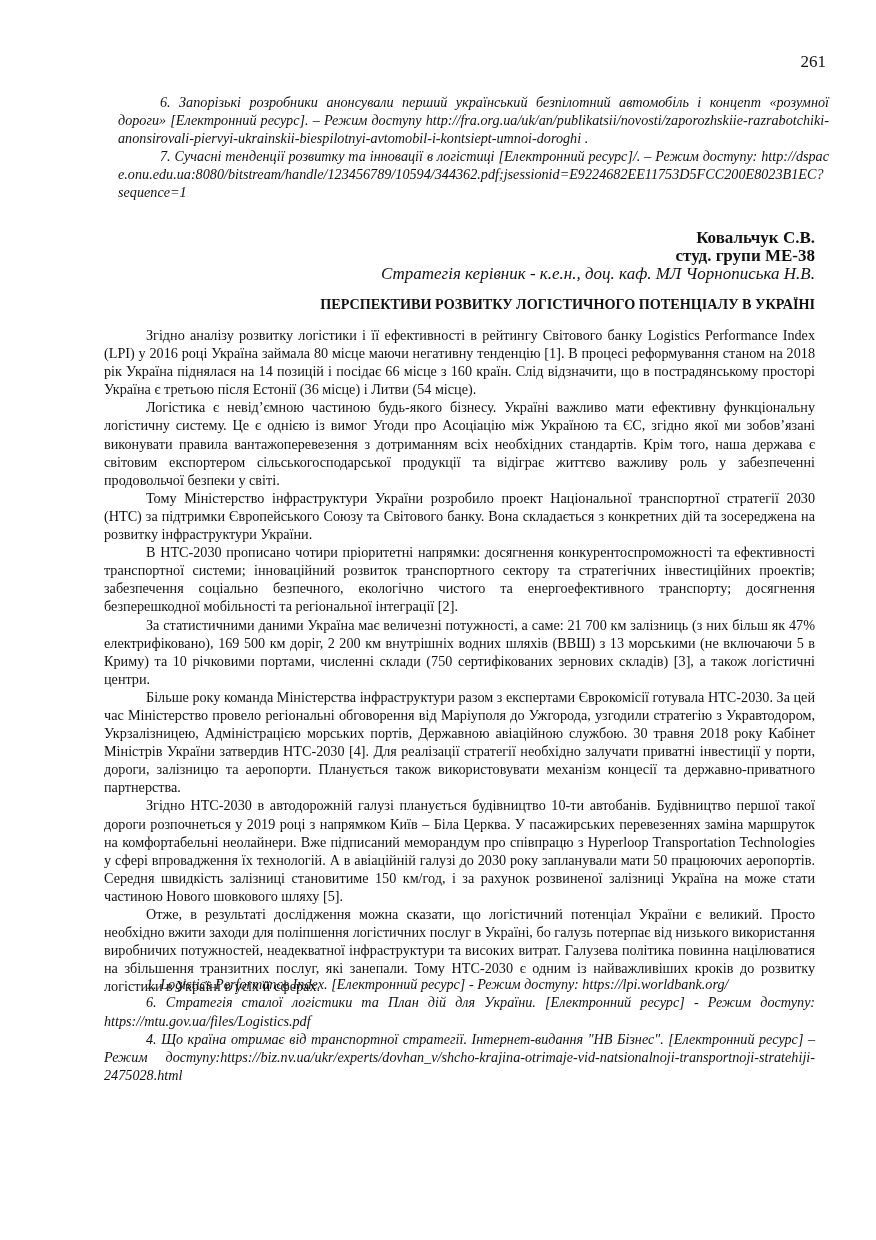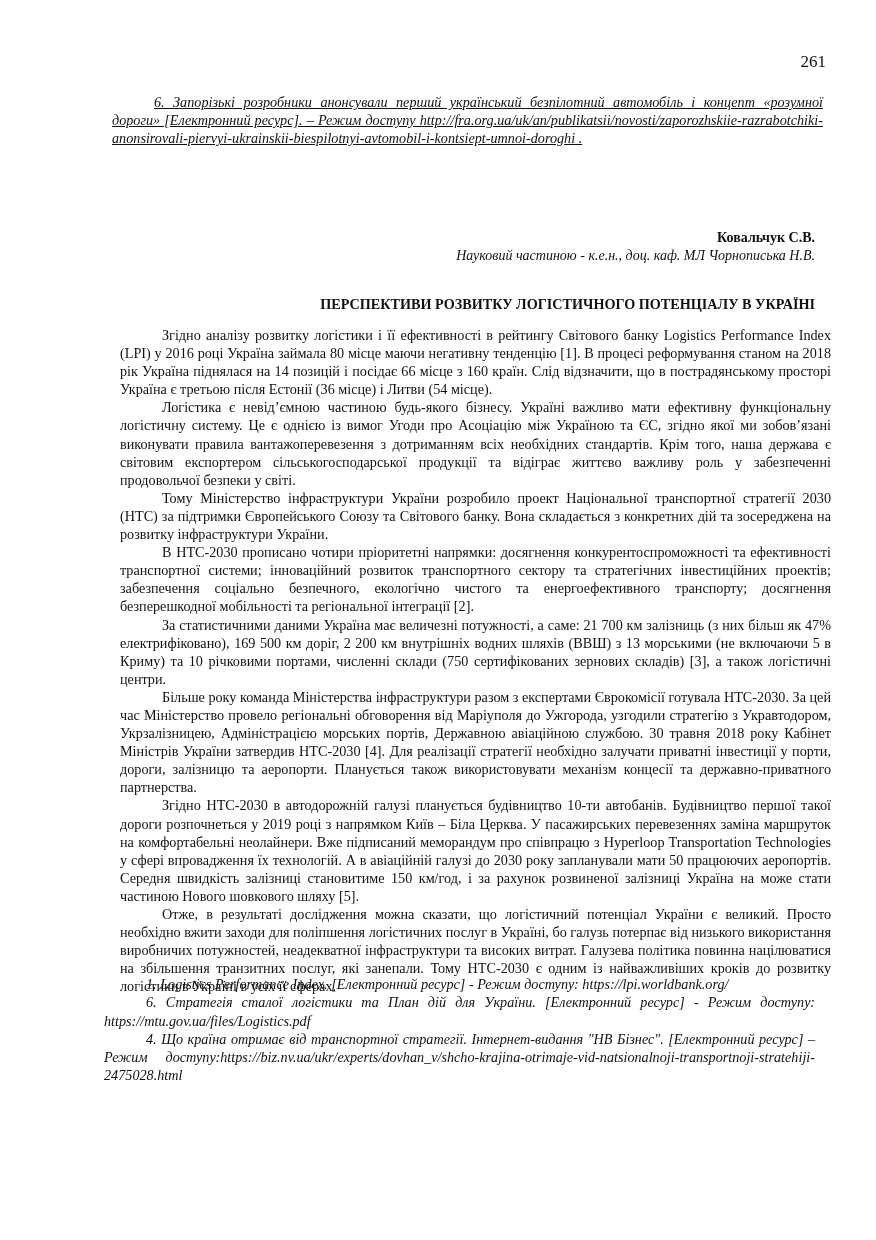--- a/index.html
+++ b/index.html
@@ -3,44 +3,46 @@
 <meta charset="utf-8">
 <style>
   html, body { margin: 0; padding: 0; background: #ffffff; }
   body { width: 876px; height: 1240px; position: relative; overflow: hidden;
          font-family: "Liberation Serif", serif; color: #111; }
   .page { position: absolute; left: 104px; top: 0; width: 711px; }
   .page-number { position: absolute; right: 50px; top: 52px; font-size: 17px; }
   p { margin: 0; font-size: 14.2px; line-height: 18.1px; text-align: justify; }
   .indent { text-indent: 42px; }
   .ital { font-style: italic; }
-  .refs-top { position: absolute; top: 93px; left: 8px; width: 711px; text-decoration: underline; }
+  .refs-top { position: absolute; top: 93px; left: 14px; width: 711px; }
   .author-block { position: absolute; top: 229px; left: 0; width: 711px; text-align: right; }
-  .author-block div { font-size: 14px; line-height: 18px; }
+  .author-block div { font-size: 17px; line-height: 18px; }
   .bold { font-weight: bold; }
   .title { position: absolute; top: 295px; left: 0; width: 711px; text-align: right;
            font-weight: bold; font-size: 14.2px; line-height: 18px; }
-  .body-text { position: absolute; top: 326px; left: 16px; width: 711px; }
+  .body-text { position: absolute; top: 326px; left: 0; width: 711px; }
   .refs-bottom { position: absolute; top: 975px; left: 0; width: 711px; }
   .refs-bottom p { line-height: 18.3px; }
 </style>
 </head>
 <body>
 
 <div class="page-number">261</div>
 
 <div class="page">
 
   <div class="refs-top">
     <p class="indent ital">6. Запорізькі розробники анонсували перший український безпілотний автомобіль і концепт «розумної дороги» [Електронний ресурс]. – Режим доступу http://fra.org.ua/uk/an/publikatsii/novosti/zaporozhskiie-razrabotchiki-anonsirovali-piervyi-ukrainskii-biespilotnyi-avtomobil-i-kontsiept-umnoi-doroghi .</p>
+    <p class="indent ital" style="word-break: break-all;">7. Сучасні тенденції розвитку та інновації в логістиці [Електронний ресурс]/. – Режим доступу: http://dspace.onu.edu.ua:8080/bitstream/handle/123456789/10594/344362.pdf;jsessionid=E9224682EE11753D5FCC200E8023B1EC?sequence=1</p>
   </div>
 
   <div class="author-block">
     <div class="bold">Ковальчук С.В.</div>
-    <div class="ital">Науковий частиною - к.е.н., доц. каф. МЛ Чорнописька Н.В.</div>
+    <div class="bold">студ. групи МЕ-38</div>
+    <div class="ital">Стратегія керівник - к.е.н., доц. каф. МЛ Чорнописька Н.В.</div>
   </div>
 
   <div class="title">ПЕРСПЕКТИВИ РОЗВИТКУ ЛОГІСТИЧНОГО ПОТЕНЦІАЛУ В УКРАЇНІ</div>
 
   <div class="body-text">
     <p class="indent">Згідно аналізу розвитку логістики і її ефективності в рейтингу Світового банку Logistics Performance Index (LPI) у 2016 році Україна займала 80 місце маючи негативну тенденцію [1]. В процесі реформування станом на 2018 рік Україна піднялася на 14 позицій і посідає 66 місце з 160 країн. Слід відзначити, що в пострадянському просторі Україна є третьою після Естонії (36 місце) і Литви (54 місце).</p>
     <p class="indent">Логістика є невід’ємною частиною будь-якого бізнесу. Україні важливо мати ефективну функціональну логістичну систему. Це є однією із вимог Угоди про Асоціацію між Україною та ЄС, згідно якої ми зобов’язані виконувати правила вантажоперевезення з дотриманням всіх необхідних стандартів. Крім того, наша держава є світовим експортером сільськогосподарської продукції та відіграє життєво важливу роль у забезпеченні продовольчої безпеки у світі.</p>
     <p class="indent">Тому Міністерство інфраструктури України розробило проект Національної транспортної стратегії 2030 (НТС) за підтримки Європейського Союзу та Світового банку. Вона складається з конкретних дій та зосереджена на розвитку інфраструктури України.</p>
     <p class="indent">В НТС-2030 прописано чотири пріоритетні напрямки: досягнення конкурентоспроможності та ефективності транспортної системи; інноваційний розвиток транспортного сектору та стратегічних інвестиційних проектів; забезпечення соціально безпечного, екологічно чистого та енергоефективного транспорту; досягнення безперешкодної мобільності та регіональної інтеграції [2].</p>
     <p class="indent">За статистичними даними Україна має величезні потужності, а саме: 21 700 км залізниць (з них більш як 47% електрифіковано), 169 500 км доріг, 2 200 км внутрішніх водних шляхів (ВВШ) з 13 морськими (не включаючи 5 в Криму) та 10 річковими портами, численні склади (750 сертифікованих зернових складів) [3], а також логістичні центри.</p>

